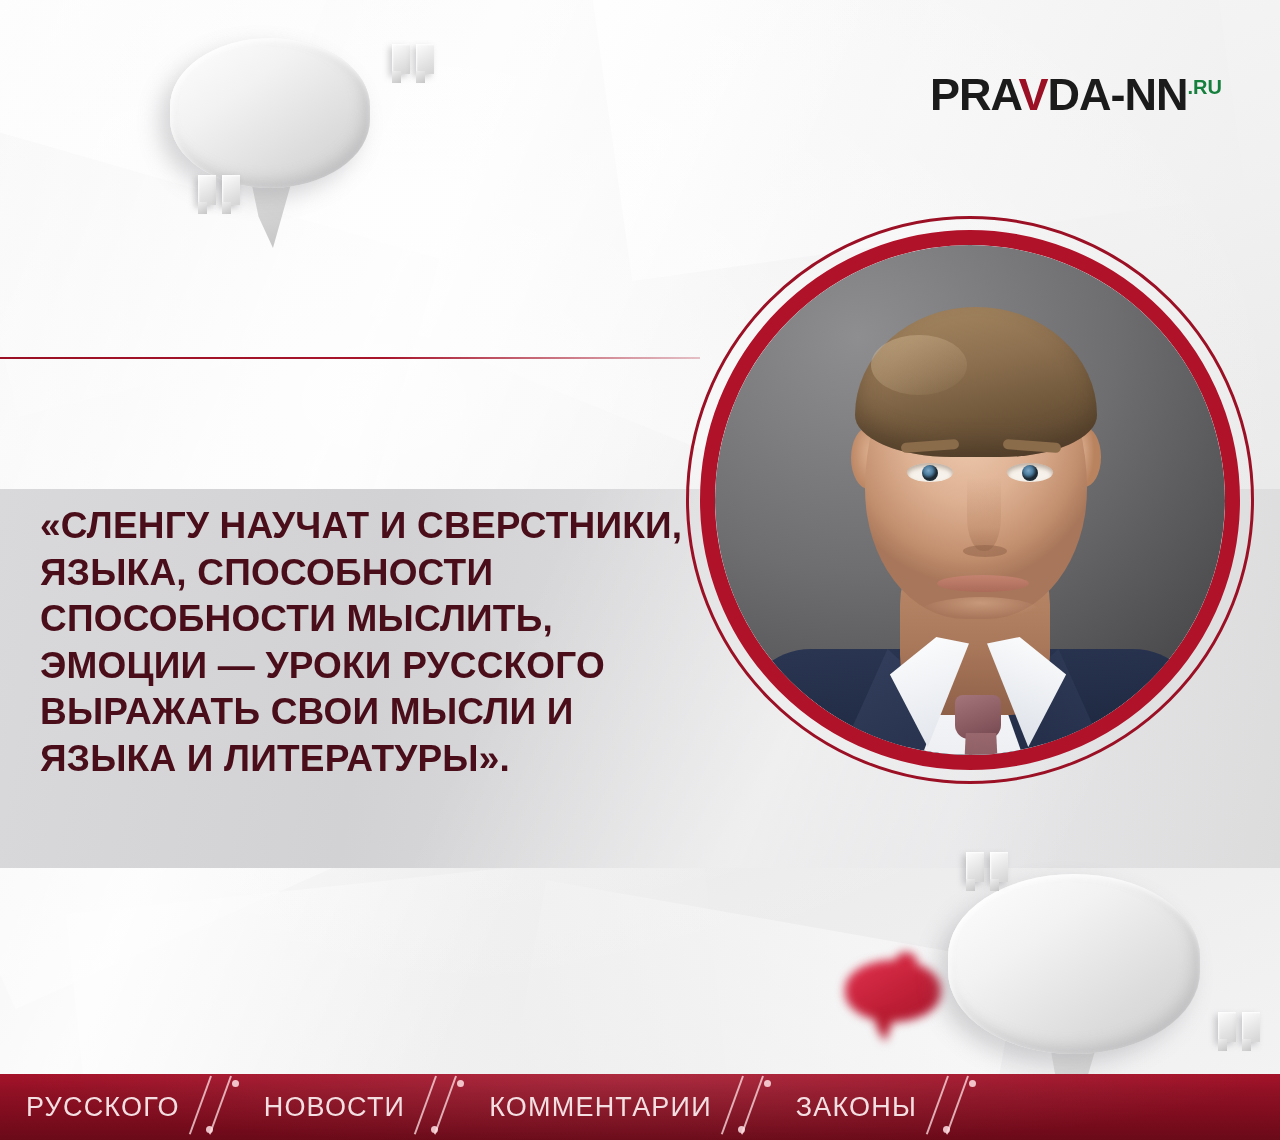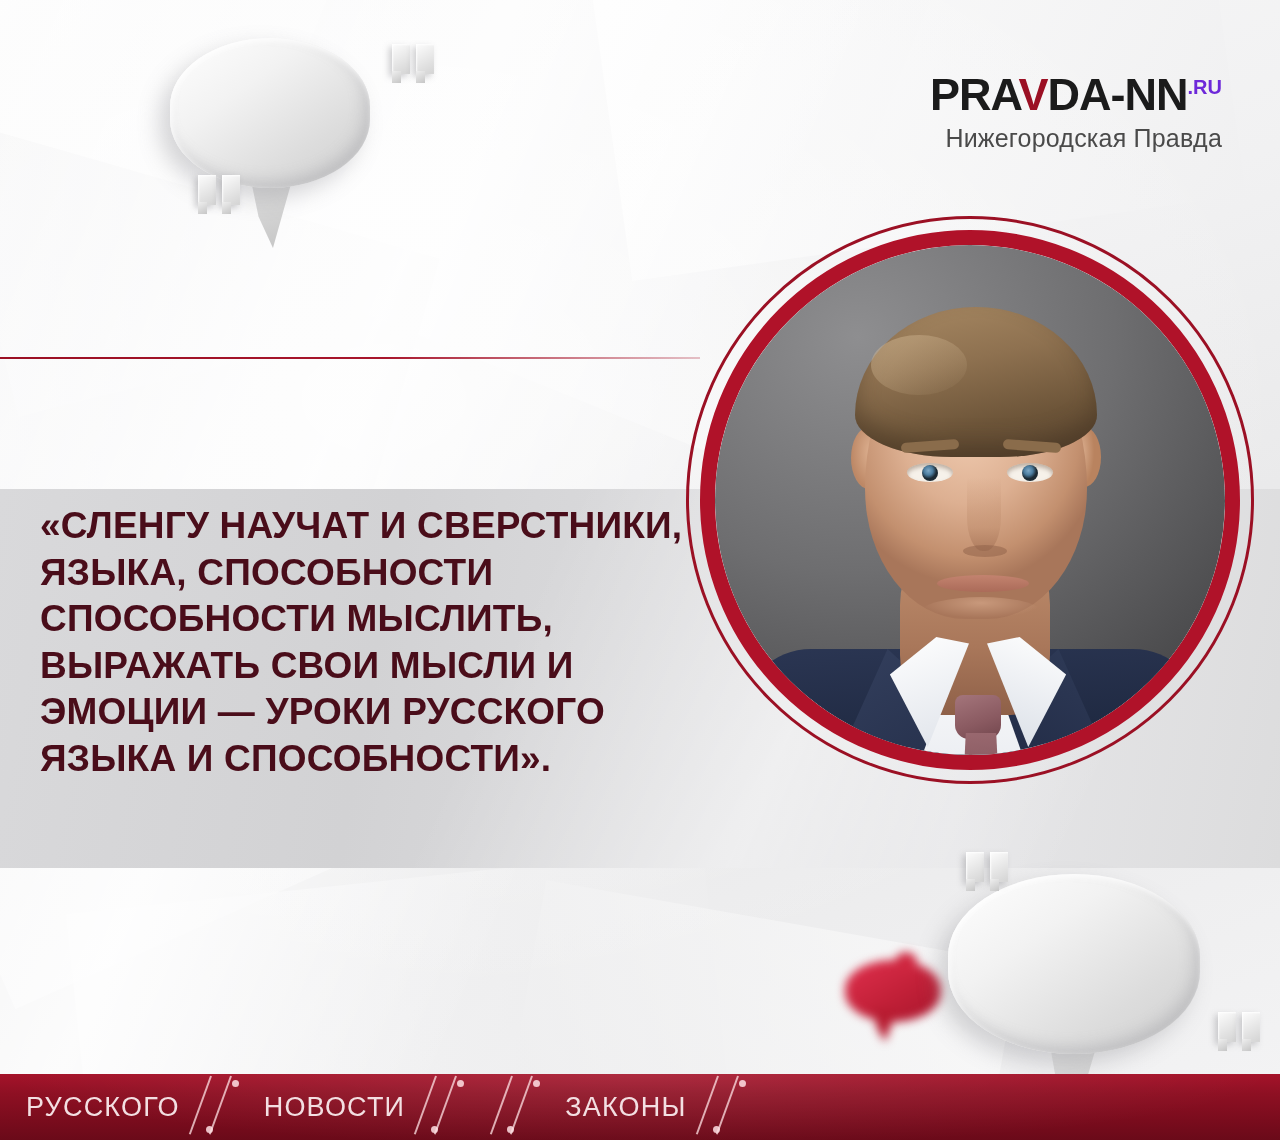--- a/index.html
+++ b/index.html
@@ -66,21 +66,21 @@
     background:linear-gradient(115deg,rgba(255,255,255,0) 40%,rgba(255,255,255,.5) 62%,rgba(255,255,255,0) 85%);
   }
 
   
   .logo { position:absolute; right:58px; top:72px; text-align:right; }
   .logo-top {
     font-size:45px; font-weight:bold; letter-spacing:-1px;
     color:#1b1b1b; line-height:1; white-space:nowrap;
   }
   .logo-v { color:#9b1024; }
-  .logo-ru { font-size:20px; color:#6d28d9; font-weight:bold; vertical-align:super; letter-spacing:0; }
+  .logo-ru { font-size:20px; color:#15803d; font-weight:bold; vertical-align:super; letter-spacing:0; }
   .logo-sub {
     margin-top:7px; font-size:25px; color:#4a4a4a; font-weight:normal;
     letter-spacing:.2px; white-space:nowrap;
   }
 
   
   .bubble { position:absolute; }
   .bub-body {
     position:absolute; border-radius:50%/46%;
     background:linear-gradient(145deg,#ffffff 0%,#f2f2f2 35%,#dcdcdc 72%,#cfcfcf 100%);
@@ -313,32 +313,31 @@
         <span></span>
       </div>
     <div class="qm qm-bl">
         <span></span>
         <span></span>
       </div>
   </div>
 
   <div class="logo">
     <div class="logo-top"><span>PRA</span><span class="logo-v">V</span><span>DA-NN</span><span class="logo-ru">.RU</span></div>
-    <div class="logo-sub">Нижегородская Правда</div>
   </div>
 
   <div class="rule"></div>
 
   <div class="quote">
     <span class="ln">«СЛЕНГУ НАУЧАТ И СВЕРСТНИКИ,</span>
     <span class="ln">ЯЗЫКА, СПОСОБНОСТИ</span>
     <span class="ln">СПОСОБНОСТИ МЫСЛИТЬ,</span>
+    <span class="ln">ЭМОЦИИ — УРОКИ РУССКОГО</span>
     <span class="ln">ВЫРАЖАТЬ СВОИ МЫСЛИ И</span>
-    <span class="ln">ЭМОЦИИ — УРОКИ РУССКОГО</span>
-    <span class="ln">ЯЗЫКА И СПОСОБНОСТИ».</span>
+    <span class="ln">ЯЗЫКА И ЛИТЕРАТУРЫ».</span>
   </div>
 
   <div class="portrait-wrap">
     <div class="ring-outer"></div>
     <div class="ring-main">
       <div class="photo">
         <div class="ph-jacket"></div>
         <div class="ph-shirt"></div>
         <div class="ph-lapelL"></div>
         <div class="ph-lapelR"></div>
@@ -391,20 +390,21 @@
         <u class="d1"></u>
         <u class="d2"></u>
       </div>
     <a class="nav-item">НОВОСТИ</a>
     <div class="nav-sep">
         <i class="a"></i>
         <i class="b"></i>
         <u class="d1"></u>
         <u class="d2"></u>
       </div>
+    <a class="nav-item">КОММЕНТАРИИ</a>
     <div class="nav-sep">
         <i class="a"></i>
         <i class="b"></i>
         <u class="d1"></u>
         <u class="d2"></u>
       </div>
     <a class="nav-item">ЗАКОНЫ</a>
     <div class="nav-sep">
         <i class="a"></i>
         <i class="b"></i>

